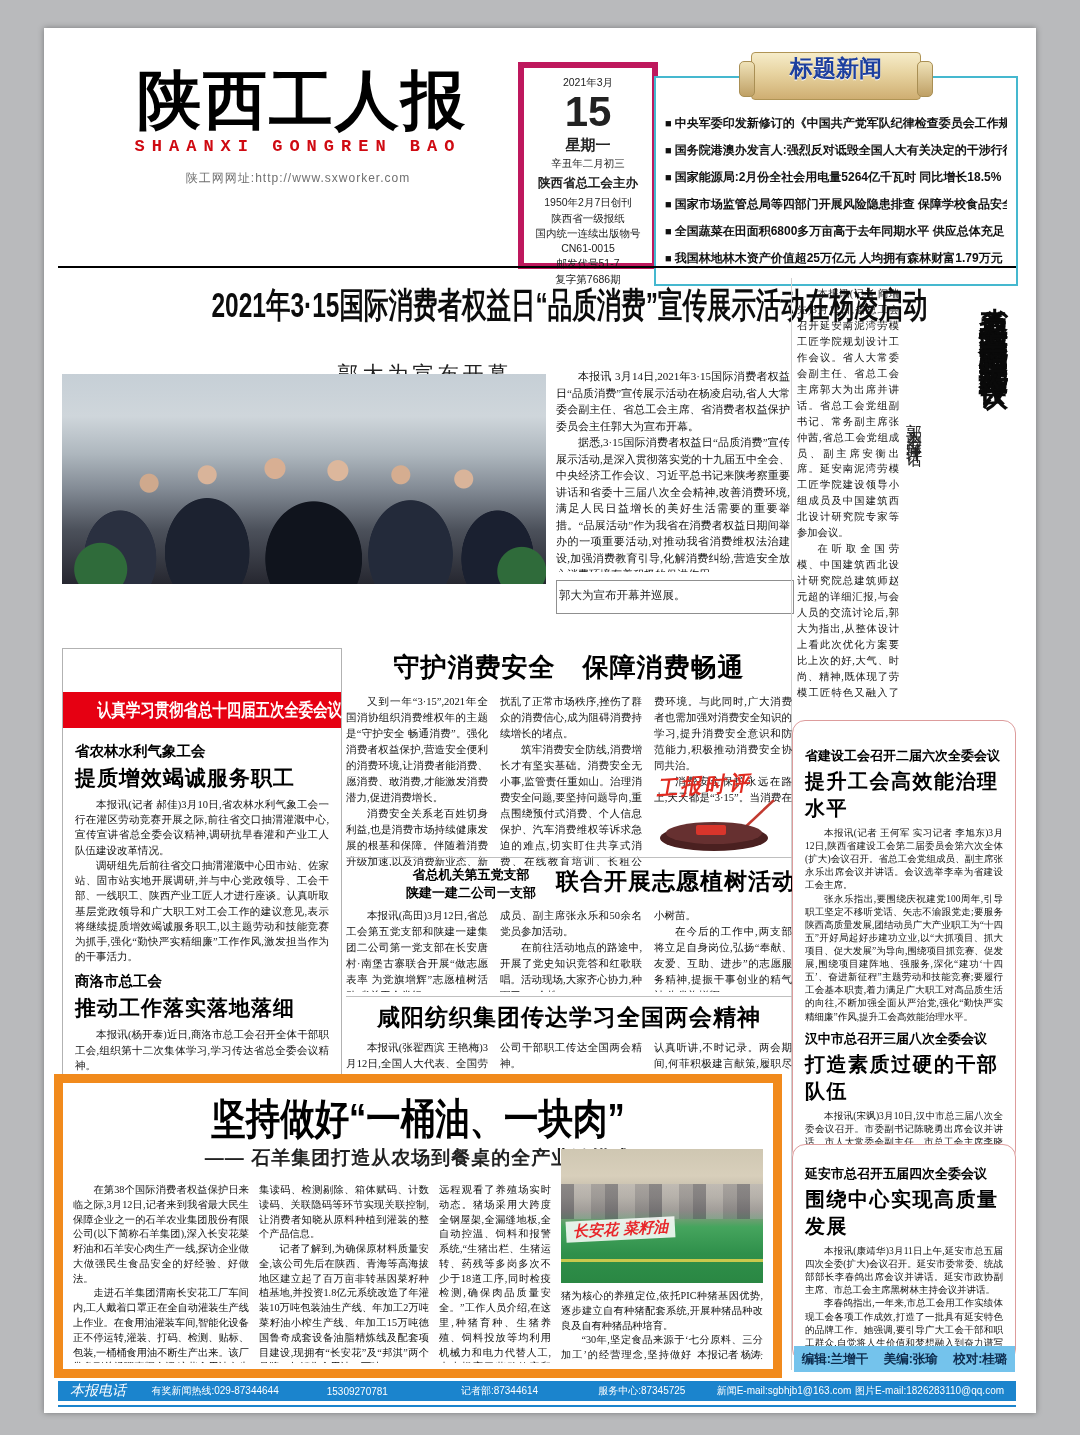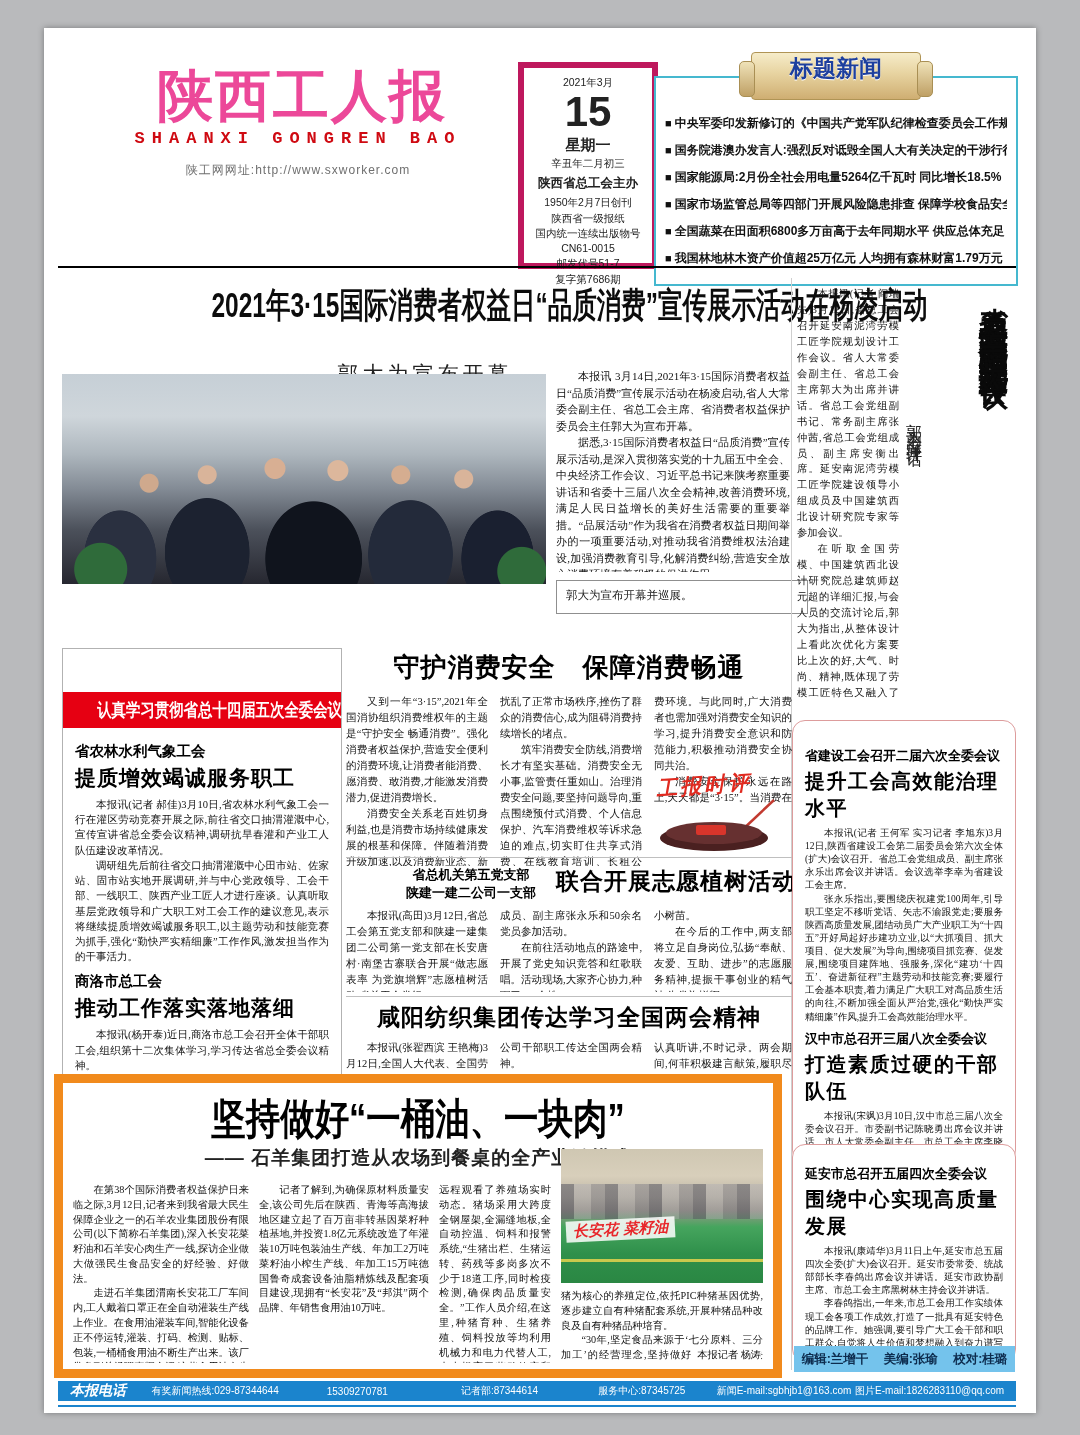--- a/index.html
+++ b/index.html
@@ -5,21 +5,21 @@
   html,body{margin:0;padding:0;background:#b9babc;font-family:"Liberation Sans",sans-serif;}
   #canvas{position:relative;width:1080px;height:1435px;background:#b9babc;overflow:hidden;}
   .page{position:absolute;left:44px;top:28px;width:992px;height:1385px;background:#ffffff;box-shadow:0 0 6px rgba(0,0,0,.35);}
   .abs{position:absolute;}
   p{margin:0;}
   .jt p{text-indent:2em;text-align:justify;}
   .jt p.cont{text-indent:0;}
   .clip{overflow:hidden;}
   .squish{display:inline-block;white-space:nowrap;transform:scaleX(.70);transform-origin:center;}
   
-  .mast-title{font-family:"DejaVu Serif",serif;font-weight:bold;color:#ec4899;font-size:56px;line-height:1.05;white-space:nowrap;letter-spacing:2px;margin-left:8px;}
+  .mast-title{font-family:"DejaVu Serif",serif;font-weight:bold;color:#000000;font-size:64px;line-height:1.05;white-space:nowrap;letter-spacing:2px;margin-left:8px;}
   .mast-pinyin{color:#cf0a12;font-weight:bold;font-size:17px;letter-spacing:7px;margin-top:4px;font-family:Liberation Mono, monospace;}
   .mast-site{color:#6f6f6f;font-size:12px;letter-spacing:1px;margin-top:14px;}
   
   .datebox{border:6px solid #be185d;text-align:center;color:#222;padding-top:7px;line-height:1.45;}
   .db-s{font-size:10.5px;}
   .db-day{font-size:42px;font-weight:bold;line-height:1.05;}
   .db-week{font-size:15px;font-weight:bold;}
   .db-org{font-size:12.5px;font-weight:bold;margin:3px 0;}
   
   .hnbox{border:2px solid #45b8cf;background:#fff;}
@@ -43,21 +43,21 @@
     radial-gradient(circle at 57% 46%,#dcb79c 0 10px,transparent 11px),
     radial-gradient(circle at 70% 48%,#d5ad90 0 9px,transparent 10px),
     radial-gradient(circle at 83% 50%,#d9b49a 0 9px,transparent 10px),
     radial-gradient(circle at 18% 52%,#cfa98d 0 9px,transparent 10px),
     radial-gradient(ellipse 70px 90px at 30% 85%,#1c2230 0 60%,transparent 61%),
     radial-gradient(ellipse 80px 95px at 52% 88%,#10141d 0 60%,transparent 61%),
     radial-gradient(ellipse 70px 90px at 72% 86%,#232a3a 0 60%,transparent 61%),
     radial-gradient(ellipse 60px 80px at 12% 88%,#2a3040 0 60%,transparent 61%),
     radial-gradient(ellipse 60px 80px at 90% 88%,#1a2030 0 60%,transparent 61%),
     linear-gradient(180deg,#c6cfd6 0%,#cfd6db 20%,#aeb7be 38%,#828a94 55%,#4c515b 74%,#262730 100%);}
-  .caption-box{border:1px solid #8f8f8f;font-family:"Liberation Serif",serif;font-size:11.5px;color:#222;padding:7px 9px;}
+  .caption-box{border:1px solid #8f8f8f;font-family:"Liberation Serif",serif;font-size:11.5px;color:#222;padding:7px 2px;}
   .small-body{font-size:11px;line-height:1.5;color:#111;font-family:"Liberation Serif",serif;}
   
   .v-head{writing-mode:vertical-rl;font-size:29px;font-weight:900;letter-spacing:3px;line-height:45px;color:#0a0a0a;}
   .v-sub{writing-mode:vertical-rl;font-size:16px;letter-spacing:4px;color:#222;}
   .v-body{font-size:10.3px;line-height:1.55;font-family:"Liberation Serif",serif;color:#111;}
   
   .spiritbox{border:1px solid #b2b2b2;}
   .spirit-banner{height:36px;background:#e60012;color:#fff;text-align:center;line-height:36px;margin-top:43px;}
   .spirit-banner span{font-size:18px;font-weight:900;transform:scaleX(.80);}
   .sp-inner{padding:6px 12px;}
@@ -87,21 +87,21 @@
     font-size:15px;color:#e8262a;background:rgba(255,255,255,.85);padding:1px 7px;white-space:nowrap;}
   .ob-byline{position:absolute;right:2px;bottom:0;background:#fff;font-size:10.2px;font-family:"Liberation Serif",serif;padding-left:6px;}
   
   .pinkbox{border:1px solid #dd9c9c;border-radius:13px;background:#fff;padding:20px 12px;}
   .ra-kicker{font-size:13px;font-weight:bold;margin-top:6px;}
   .ra-title{font-size:20px;font-weight:900;letter-spacing:1.5px;margin:3px 0 5px;}
   .ra-body{font-size:9.5px;line-height:1.38;font-family:"Liberation Serif",serif;color:#111;}
   .editorbar{background:#74c3ec;display:flex;align-items:center;justify-content:space-around;font-size:12.5px;font-weight:bold;color:#0d2c4e;}
   
   .footerbar{background:#1b84cd;color:#fff;display:flex;align-items:center;padding:0 12px;gap:0;}
-  .fb-label{font-size:14px;font-weight:700;font-style:italic;margin-right:18px;white-space:nowrap;}
+  .fb-label{font-size:14px;font-weight:400;font-style:italic;margin-right:18px;white-space:nowrap;}
   .fb-item{font-size:10px;flex:1;text-align:center;white-space:nowrap;}
 </style>
 </head>
 <body>
 
 <div id="canvas">
  <div class="page">
 
   <div class="abs" style="left:36px;top:38px;width:436px;text-align:center;">
     <div class="mast-title">陕西工人报</div>
@@ -255,20 +255,21 @@
     </div>
     <div class="abs" style="left:0;top:62px;width:100%;text-align:center;">
       <span class="ob-sub">—— 石羊集团打造从农场到餐桌的全产业链模式</span>
     </div>
     <div class="abs ob-col jt clip" style="left:10px;top:100px;width:176px;height:180px;">
       <p>在第38个国际消费者权益保护日来临之际,3月12日,记者来到我省最大民生保障企业之一的石羊农业集团股份有限公司(以下简称石羊集团),深入长安花菜籽油和石羊安心肉生产一线,探访企业做大做强民生食品安全的好经验、好做法。</p>
       <p>走进石羊集团渭南长安花工厂车间内,工人戴着口罩正在全自动灌装生产线上作业。在食用油灌装车间,智能化设备正不停运转,灌装、打码、检测、贴标、包装,一桶桶食用油不断生产出来。该厂常务副总经理李辉介绍,这些食用油在生产过程中都有自己的“身份证”,可以追溯到它的生产源头和各个生产环节。</p>
 
     </div>
     <div class="abs ob-col jt clip" style="left:196px;top:100px;width:170px;height:180px;">
+      <p class="cont">集读码、检测剔除、箱体赋码、计数读码、关联隐码等环节实现关联控制,让消费者知晓从原料种植到灌装的整个产品信息。</p>
       <p>记者了解到,为确保原材料质量安全,该公司先后在陕西、青海等高海拔地区建立起了百万亩非转基因菜籽种植基地,并投资1.8亿元系统改造了年灌装10万吨包装油生产线、年加工2万吨菜籽油小榨生产线、年加工15万吨德国鲁奇成套设备油脂精炼线及配套项目建设,现拥有“长安花”及“邦淇”两个品牌、年销售食用油10万吨。</p>
 
     </div>
     <div class="abs ob-col jt clip" style="left:376px;top:100px;width:112px;height:180px;">
       <p class="cont">远程观看了养殖场实时动态。猪场采用大跨度全钢屋架,全漏缝地板,全自动控温、饲料和报警系统,“生猪出栏、生猪运转、药残等多岗多次不少于18道工序,同时检疫检测,确保肉品质量安全。”工作人员介绍,在这里,种猪育种、生猪养殖、饲料投放等均利用机械力和电力代替人工,大大提高了劳动效率和生产率,最大限度减少人畜接触。</p>
 
     </div>
     <div class="abs factory-photo" style="left:498px;top:66px;width:202px;height:134px;">
       <div class="machines"></div>
       <div class="floorline"></div>

